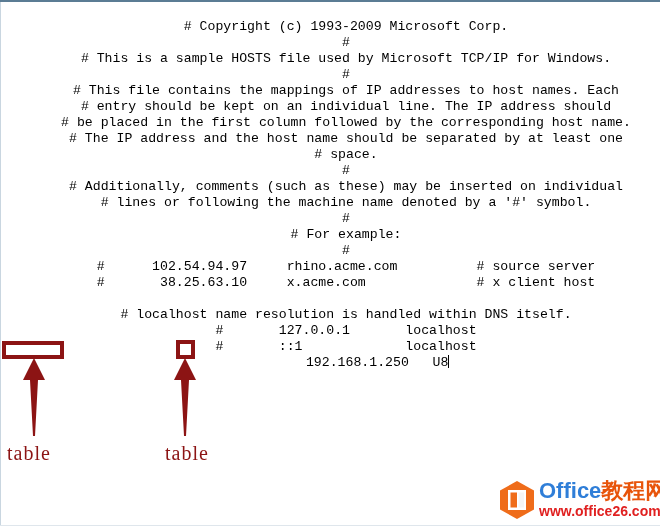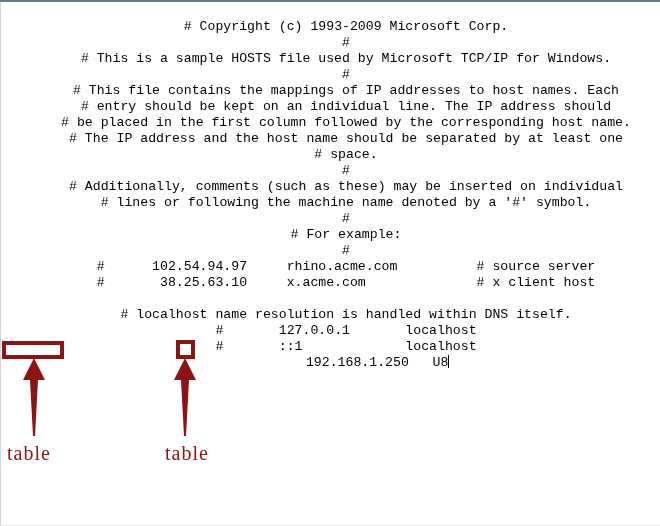--- a/index.html
+++ b/index.html
@@ -167,14 +167,26 @@
   <svg class="anno-arrow" id="anno-arrow-1" viewBox="0 0 28 80" style="left: 20px; top: 358px;">
     <polygon points="14,0 25,22 18,22 15,78 13,78 10,22 3,22" fill="#8c1414"></polygon>
   </svg>
   <svg class="anno-arrow" id="anno-arrow-2" viewBox="0 0 28 80" style="left: 171px; top: 358px;">
     <polygon points="14,0 25,22 18,22 15,78 13,78 10,22 3,22" fill="#8c1414"></polygon>
   </svg>
 
   <div class="anno-label" id="anno-label-1" style="color: rgb(140, 20, 20);">table</div>
   <div class="anno-label" id="anno-label-2" style="color: rgb(140, 20, 20);">table</div>
 
+  <div id="watermark">
+    <svg class="wm-logo" viewBox="0 0 40 40">
+      <polygon points="20,1 37,10.5 37,29.5 20,39 3,29.5 3,10.5" fill="#ef6c1a"></polygon>
+      <rect x="11" y="10" width="18" height="20" fill="#ffffff"></rect>
+      <rect x="13.5" y="12.5" width="6.5" height="15" fill="#ef6c1a"></rect>
+      <rect x="21.5" y="12.5" width="5.5" height="15" fill="#f5f5f5"></rect>
+    </svg>
+    <div class="wm-textblock">
+      <div class="wm-line1"><span class="wm-brand-en" style="color: rgb(47, 126, 216);">Office</span><span class="wm-brand-cn" style="color: rgb(232, 84, 10);">教程网</span></div>
+      <div class="wm-line2" style="color: rgb(224, 32, 32);">www.office26.com</div>
+    </div>
+  </div>
 
 </div>
 
 </body></html>

